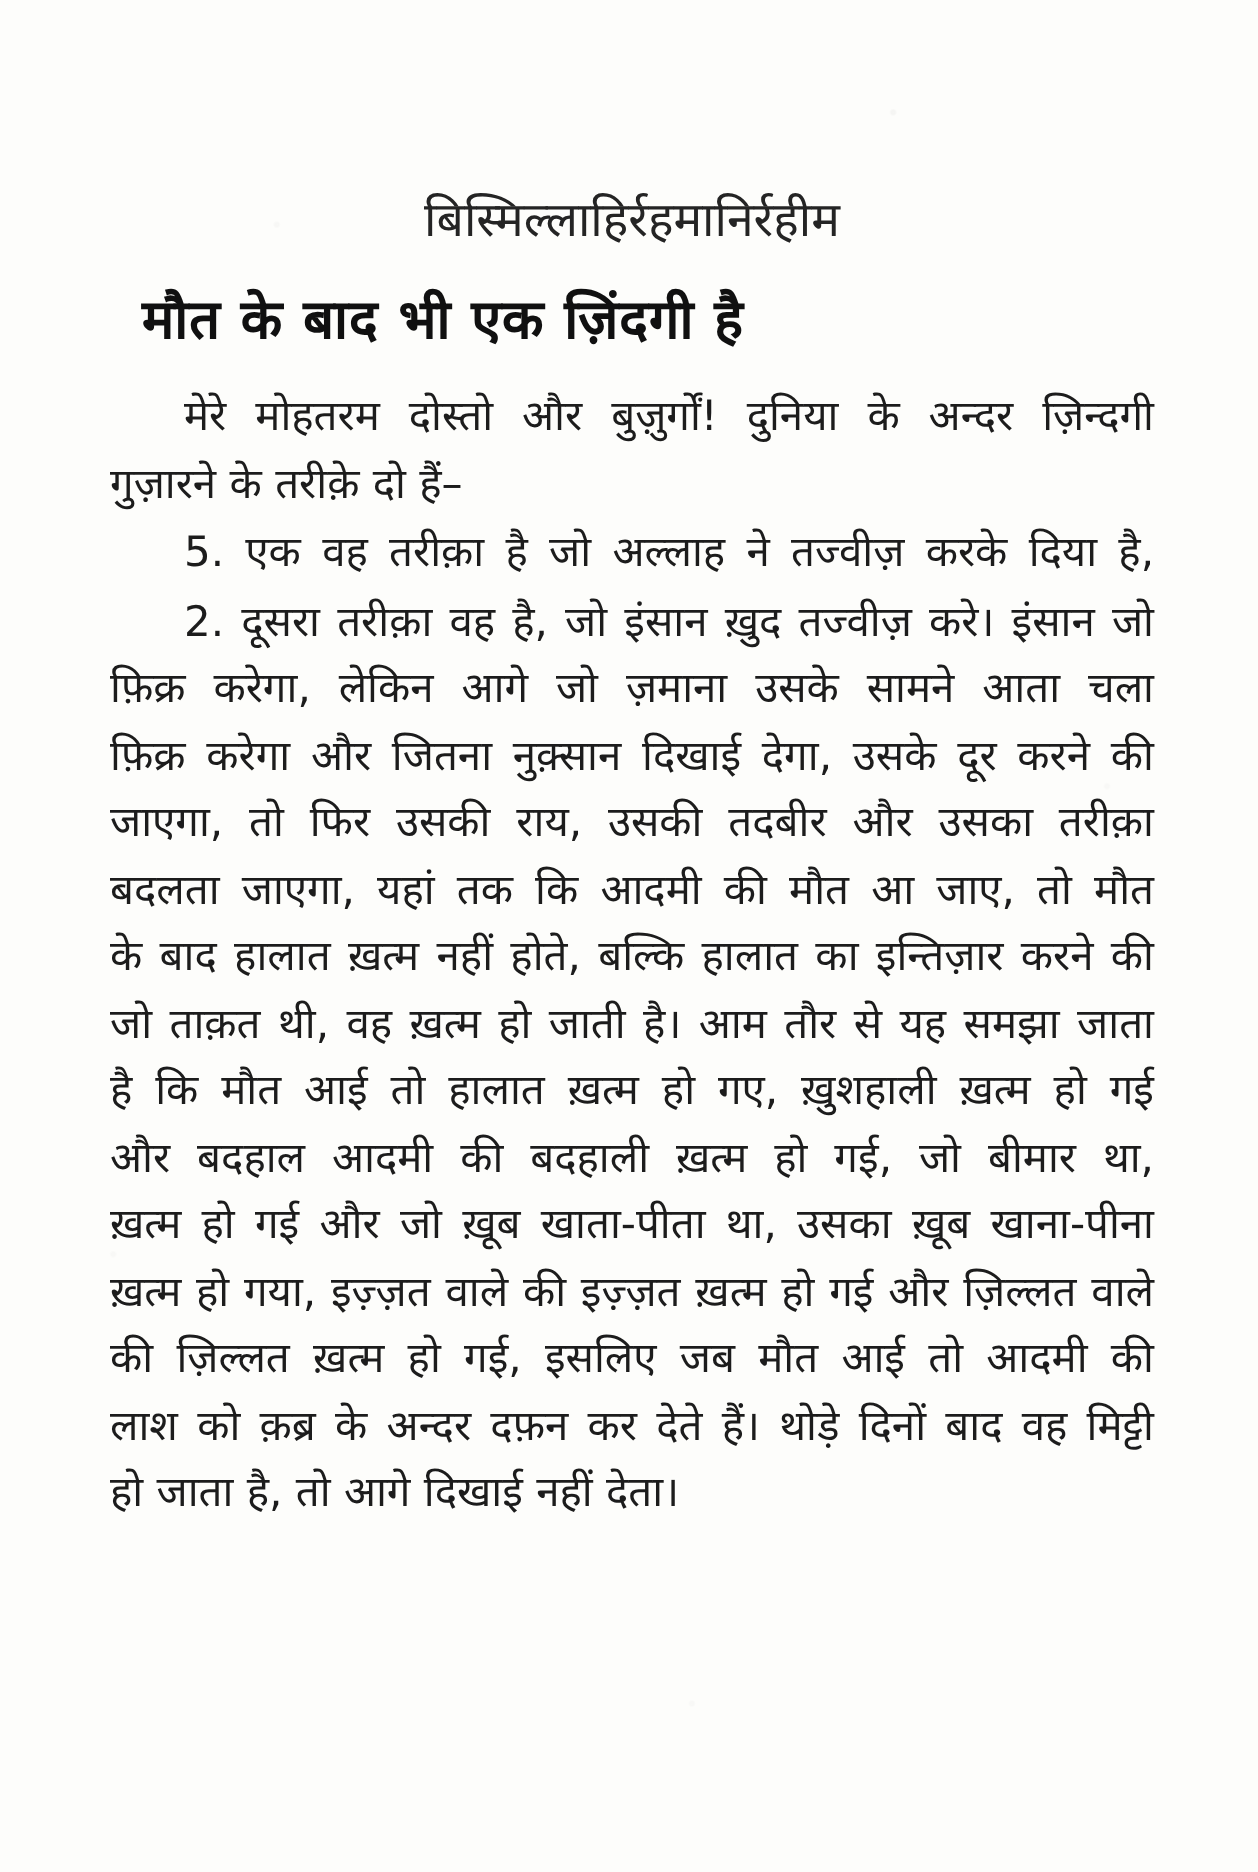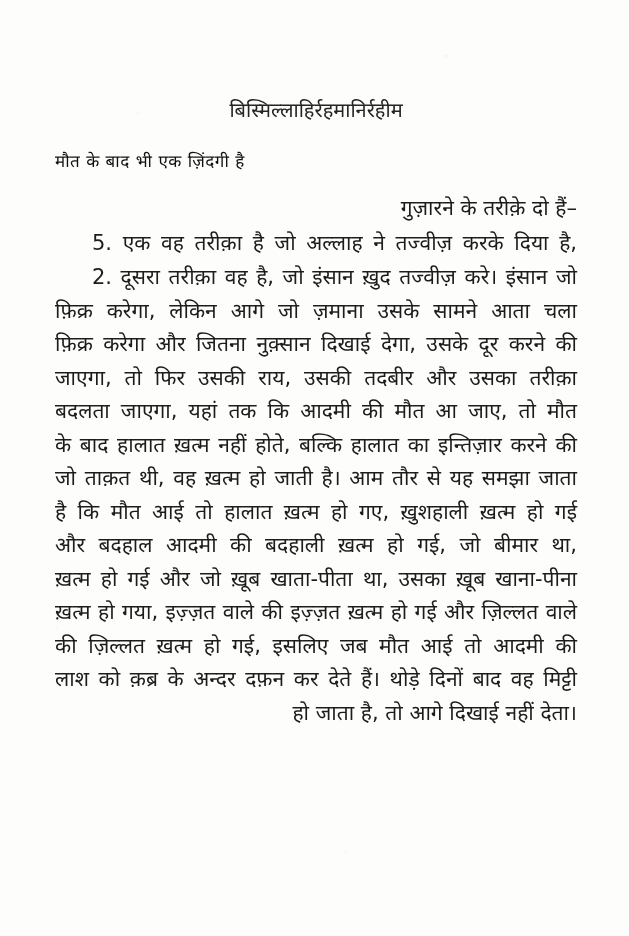--- a/index.html
+++ b/index.html
@@ -20,61 +20,62 @@
       radial-gradient(circle at 88% 42%, rgba(0,0,0,0.02) 0 1px, transparent 2px),
       radial-gradient(circle at 9% 67%, rgba(0,0,0,0.02) 0 1px, transparent 2px),
       radial-gradient(circle at 55% 91%, rgba(0,0,0,0.02) 0 1px, transparent 2px);
     font-family: "DejaVu Sans", "Liberation Sans", sans-serif;
     color: #1c1c1c;
     padding: 97px 52px 0 55px;
     overflow: hidden;
   }
   .bismillah {
     text-align: center;
-    font-size: 20px;
+    font-size: 24px;
     line-height: 26px;
     margin: 0 0 20px 0;
     color: #242424;
   }
   .heading {
-    font-size: 17px;
+    font-size: 27px;
     line-height: 36px;
-    font-weight: normal;
-    margin: 0 0 13px 0;
+    font-weight: bold;
+    margin: 0 0 13px 16px;
     color: #101010;
     letter-spacing: 0.5px;
   }
   .body-text {
     width: 100%;
   }
   .para {
     margin: 0 0 1px 0;
   }
   .line {
     font-size: 21px;
     line-height: 33.5px;
-    text-align: right;
+    text-align: left;
     color: #1c1c1c;
   }
   .line.just {
     text-align: justify;
     text-align-last: justify;
   }
   .line.indent {
     text-indent: 37px;
   }
 </style>
 </head>
 <body>
 
 <div class="page">
   <div class="bismillah">बिस्मिल्लाहिर्रहमानिर्रहीम</div>
   <h1 class="heading">मौत के बाद भी एक ज़िंदगी है</h1>
   <div class="body-text">
       <div class="para">
+        <div class="line indent just">मेरे मोहतरम दोस्तो और बुज़ुर्गों! दुनिया के अन्दर ज़िन्दगी</div>
         <div class="line">गुज़ारने के तरीक़े दो हैं–</div>
       </div>
       <div class="para">
         <div class="line indent just">5. एक वह तरीक़ा है जो अल्लाह ने तज्वीज़ करके दिया है,</div>
       </div>
       <div class="para">
         <div class="line indent just">2. दूसरा तरीक़ा वह है, जो इंसान ख़ुद तज्वीज़ करे। इंसान जो</div>
         <div class="line just">फ़िक्र करेगा, लेकिन आगे जो ज़माना उसके सामने आता चला</div>
         <div class="line just">फ़िक्र करेगा और जितना नुक़्सान दिखाई देगा, उसके दूर करने की</div>
         <div class="line just">जाएगा, तो फिर उसकी राय, उसकी तदबीर और उसका तरीक़ा</div>

